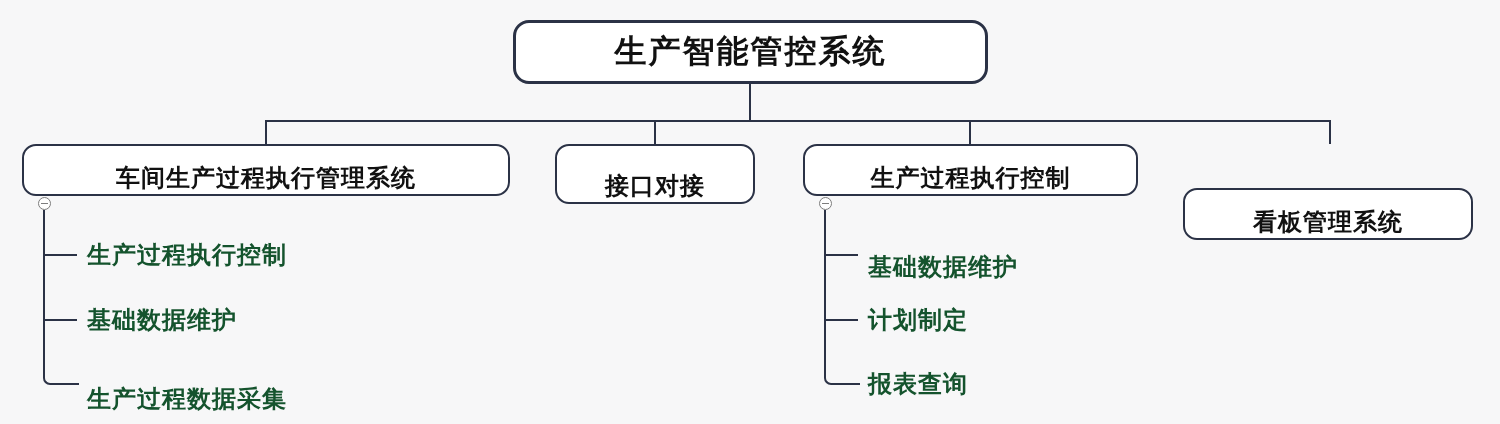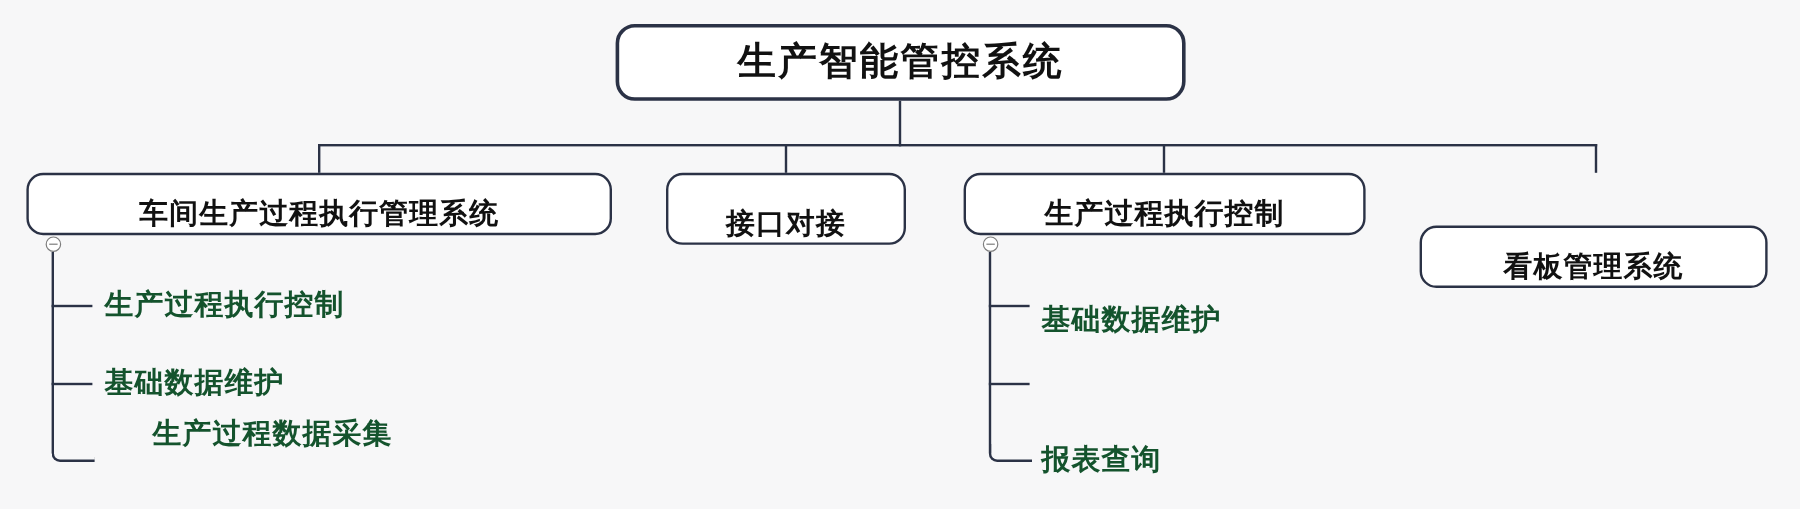--- a/index.html
+++ b/index.html
@@ -99,26 +99,27 @@
   <div class="collapse" style="left:38px;top:197px;">
     <div class="minus"></div>
   </div>
   <div class="line" style="left:43px;top:210px;width:2px;height:168px;"></div>
   <div class="line" style="left:43px;top:254px;width:34px;height:2px;"></div>
   <div class="line" style="left:43px;top:319px;width:34px;height:2px;"></div>
   <div class="elbow" style="left:43px;top:370px;width:34px;height:13px;"></div>
 
   <div class="subtopic" style="left:87px;top:240px;">生产过程执行控制</div>
   <div class="subtopic" style="left:87px;top:305px;">基础数据维护</div>
-  <div class="subtopic" style="left:87px;top:347px;margin-left:40px;">生产过程数据采集</div>
+  <div class="subtopic" style="left:87px;top:384px;">生产过程数据采集</div>
 
   <div class="collapse" style="left:819px;top:197px;">
     <div class="minus"></div>
   </div>
   <div class="line" style="left:824px;top:210px;width:2px;height:168px;"></div>
   <div class="line" style="left:824px;top:254px;width:34px;height:2px;"></div>
   <div class="line" style="left:824px;top:319px;width:34px;height:2px;"></div>
   <div class="elbow" style="left:824px;top:370px;width:34px;height:13px;"></div>
 
   <div class="subtopic" style="left:868px;top:240px;margin-top:12px;">基础数据维护</div>
+  <div class="subtopic" style="left:868px;top:305px;">计划制定</div>
   <div class="subtopic" style="left:868px;top:369px;">报表查询</div>
 
 </div>
 
 </body></html>

